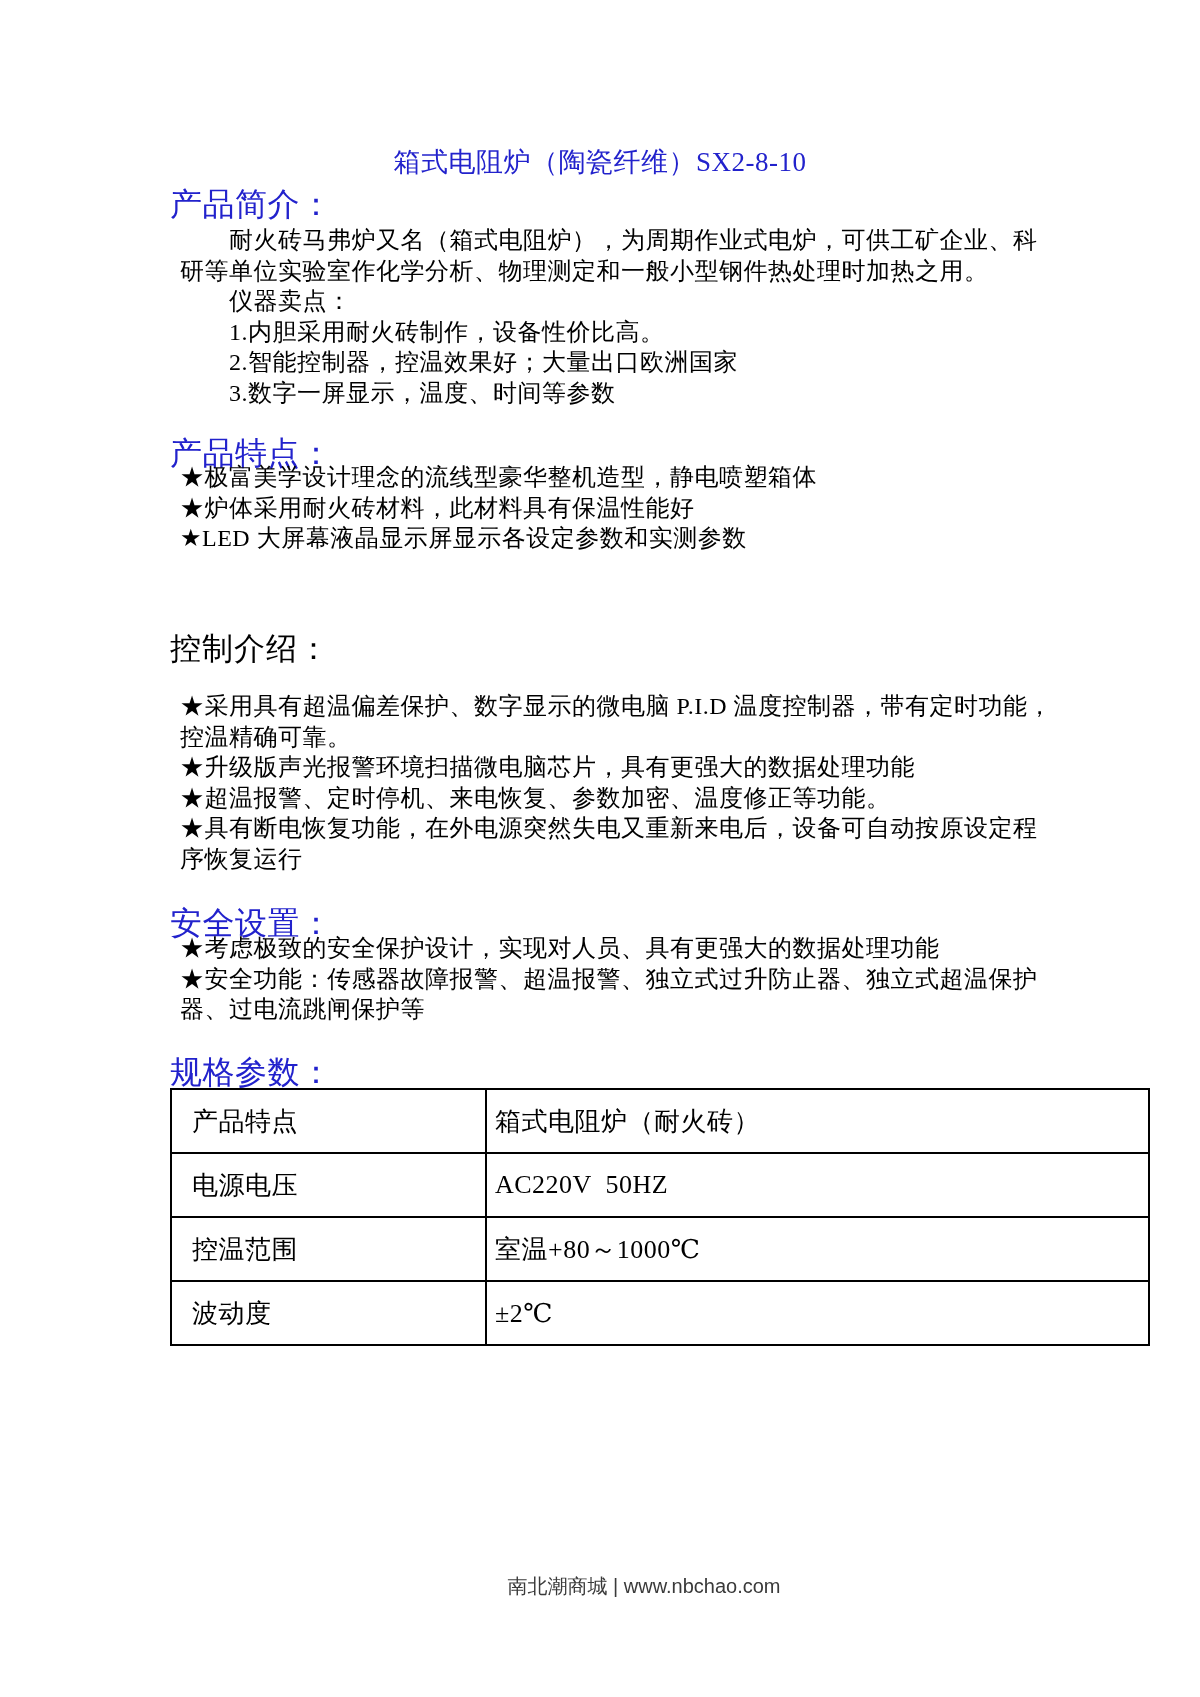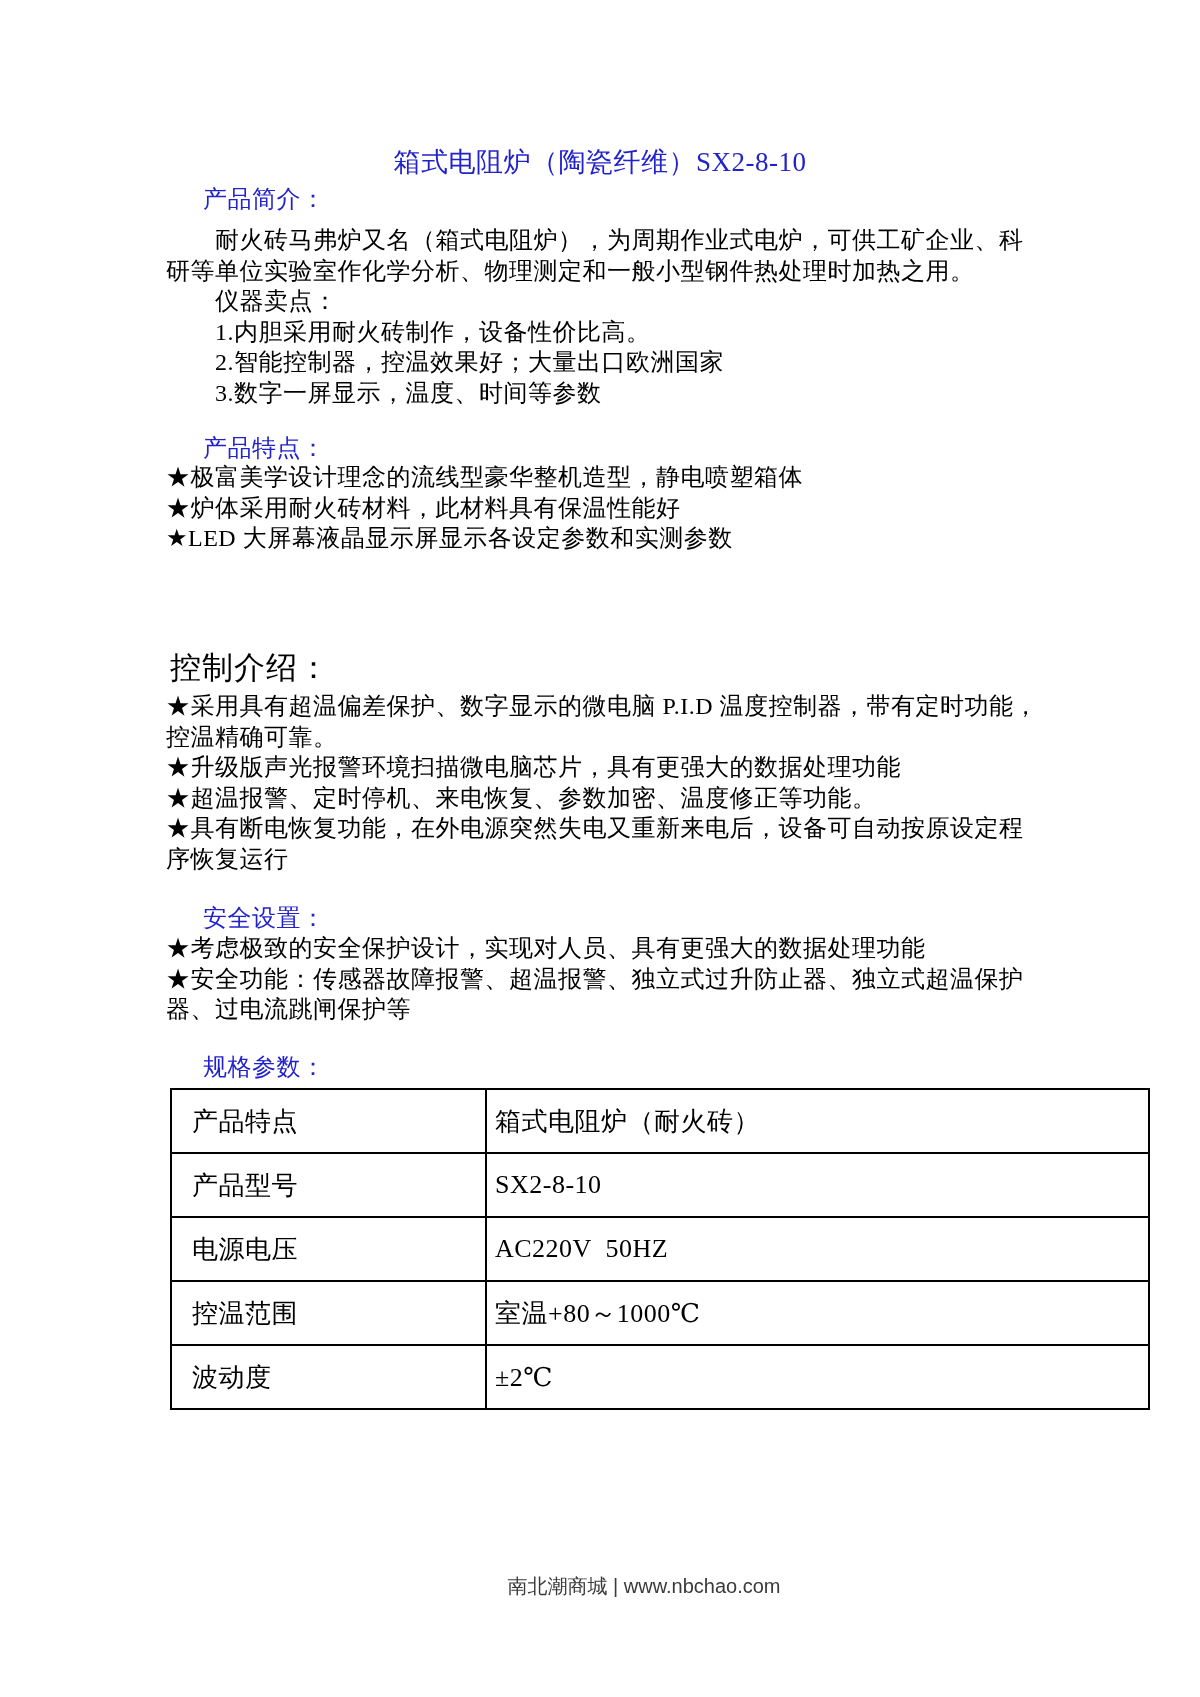--- a/index.html
+++ b/index.html
@@ -16,39 +16,37 @@
   .doc-title{
     left:170px; top:144px; width:860px;
     text-align:center;
     font-size:27px;
     color:#2222cc;
     letter-spacing:0.5px;
     white-space:pre;
   }
   .blue-heading{
     left:170px;
-    font-size:24px;
+    font-size:32px;
     color:#2222cc;
     letter-spacing:0.5px;
-    margin-left:33px;
   }
   .body-block{
-    left:166px; width:880px;
+    left:180px; width:880px;
     font-size:24px;
     line-height:30.6px;
     letter-spacing:0.5px;
     white-space:pre-wrap;
     color:#000;
   }
   .big-heading{
     left:170px; top:628px;
     font-size:31px;
     color:#000;
     letter-spacing:1px;
-    margin-top:19px;
   }
   table.spec{
     position:absolute;
     left:170px; top:1088px;
     width:980px;
     border-collapse:collapse;
     table-layout:fixed;
   }
   table.spec td{
     border:2px solid #000;
@@ -105,24 +103,20 @@
 
   <div class="abs blue-heading" style="top:1051px">规格参数：</div>
 
   <table class="spec">
     <tbody>
       <tr>
         <td class="label">产品特点</td>
         <td class="value">箱式电阻炉（耐火砖）</td>
       </tr>
       <tr>
-        <td class="label">产品型号</td>
-        <td class="value">SX2-8-10</td>
-      </tr>
-      <tr>
         <td class="label">电源电压</td>
         <td class="value">AC220V  50HZ</td>
       </tr>
       <tr>
         <td class="label">控温范围</td>
         <td class="value">室温+80～1000℃</td>
       </tr>
       <tr>
         <td class="label">波动度</td>
         <td class="value">±2℃</td>

